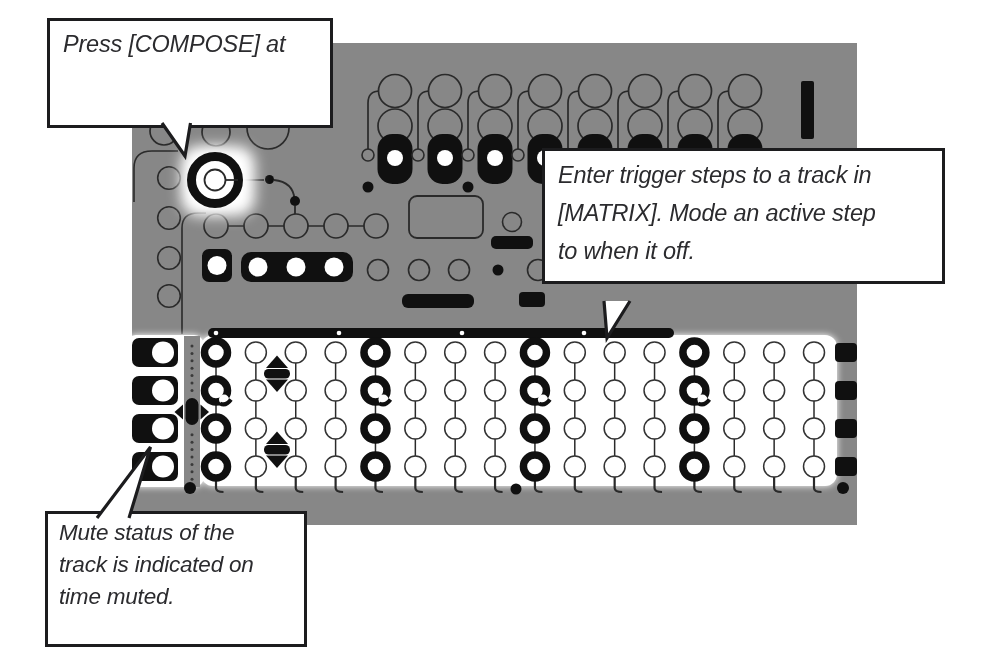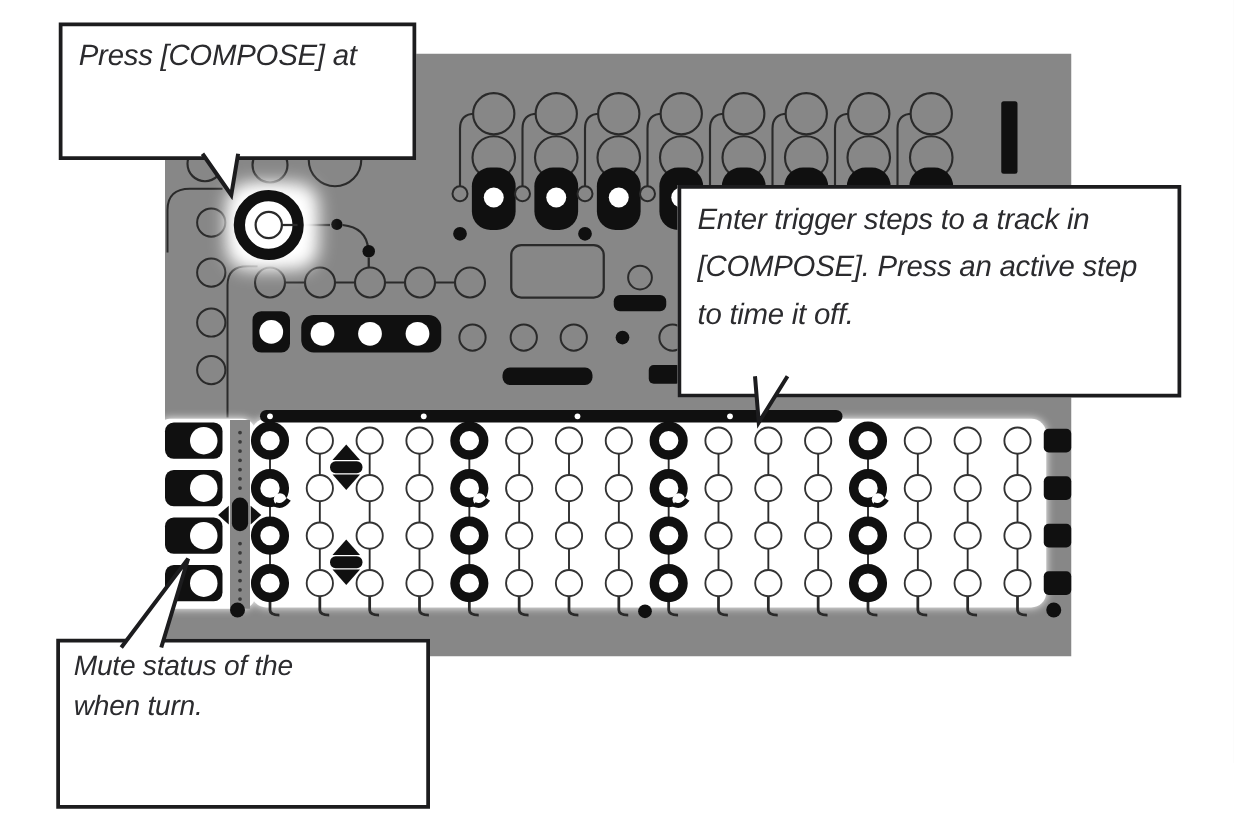--- a/index.html
+++ b/index.html
@@ -4,23 +4,23 @@
 <style>
   html,body{margin:0;padding:0;background:#fff;}
   .stage{position:relative;width:987px;height:656px;background:#fff;overflow:hidden;
          font-family:"Liberation Sans","DejaVu Sans",sans-serif;}
   .stage svg{position:absolute;left:0;top:0;}
   .callout{position:absolute;box-sizing:border-box;background:#fff;border:3px solid #1c1c1e;
            color:#2b2b2e;font-style:italic;letter-spacing:-0.2px;z-index:3;}
   .callout .ln{white-space:nowrap;}
   #callout-compose{left:47px;top:18px;width:286px;height:110px;padding:6px 8px 0 13px;
                    font-size:23.5px;line-height:34px;}
-  #callout-matrix{left:542px;top:148px;width:403px;height:170px;padding:5px 6px 0 13px;
+  #callout-matrix{left:542px;top:148px;width:403px;height:136px;padding:5px 6px 0 13px;
                   font-size:23.5px;line-height:38px;}
-  #callout-mute{left:45px;top:511px;width:299px;height:136px;padding:3px 6px 0 11px;
+  #callout-mute{left:45px;top:511px;width:262px;height:136px;padding:3px 6px 0 11px;
                 font-size:22.5px;line-height:32px;}
   #tails{z-index:4;pointer-events:none;}
   #device-art{z-index:1;}
 </style>
 </head>
 <body>
 
 <div class="stage">
 
   <svg id="device-art" width="987" height="656" viewBox="0 0 987 656">
@@ -350,27 +350,28 @@
         </g>
       </g>
   </svg>
 
   <div class="callout" id="callout-compose">
     <div class="ln">Press [COMPOSE] at</div>
   </div>
 
   <div class="callout" id="callout-matrix">
     <div class="ln">Enter trigger steps to a track in</div>
-    <div class="ln">[COMPOSE]. Press an active step</div>
-    <div class="ln">to time it off.</div>
+    <div class="ln">[MATRIX]. Mode an active step</div>
+    <div class="ln">to when it off.</div>
   </div>
 
   <div class="callout" id="callout-mute">
     <div class="ln">Mute status of the</div>
-    <div class="ln">when turn.</div>
+    <div class="ln">track is indicated on</div>
+    <div class="ln">time muted.</div>
   </div>
 
   <svg id="tails" width="987" height="656" viewBox="0 0 987 656">
     <path d="M162,123 L185,156 L190.5,123" fill="#ffffff" stroke="#1c1c1e" stroke-width="3.2"></path>
     <path d="M604,301 L607,338 L630,301" fill="#ffffff" stroke="#1c1c1e" stroke-width="3.2"></path>
     <path d="M97,518 L150.5,447 L129,518" fill="#ffffff" stroke="#1c1c1e" stroke-width="3.2"></path>
   </svg>
 
 </div>
 

